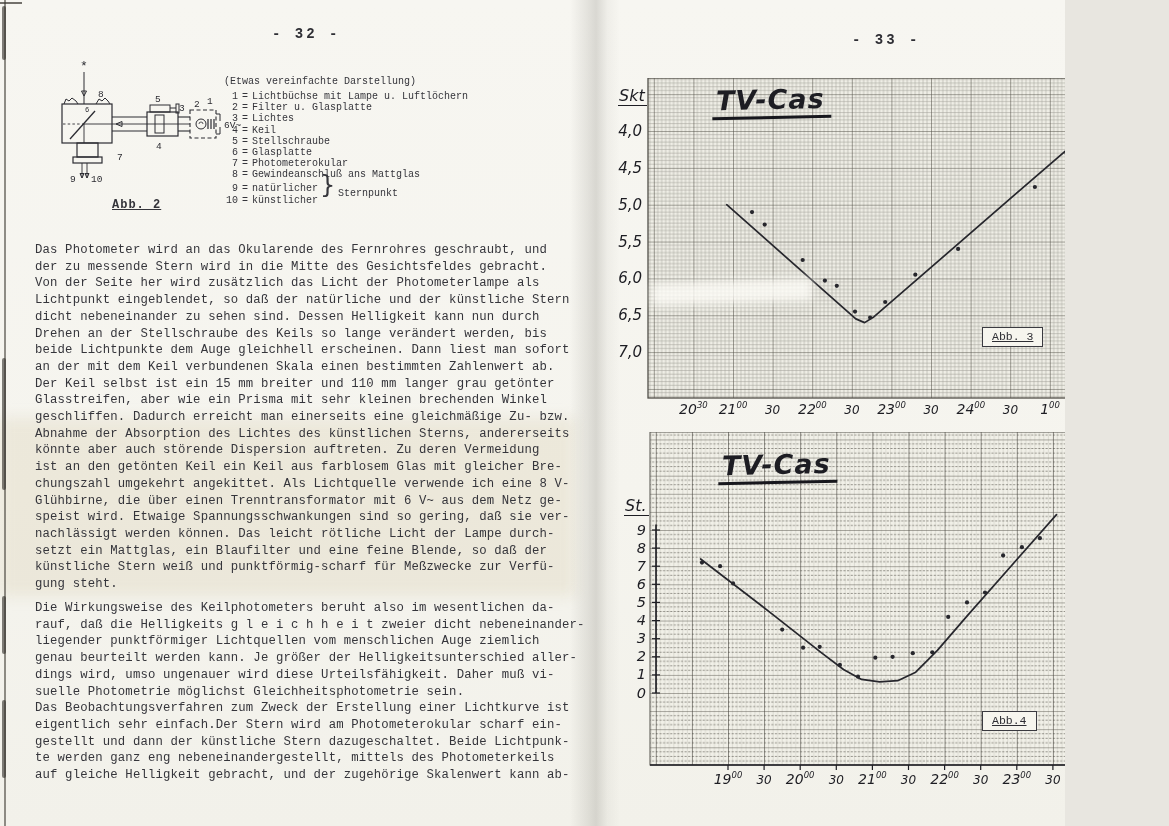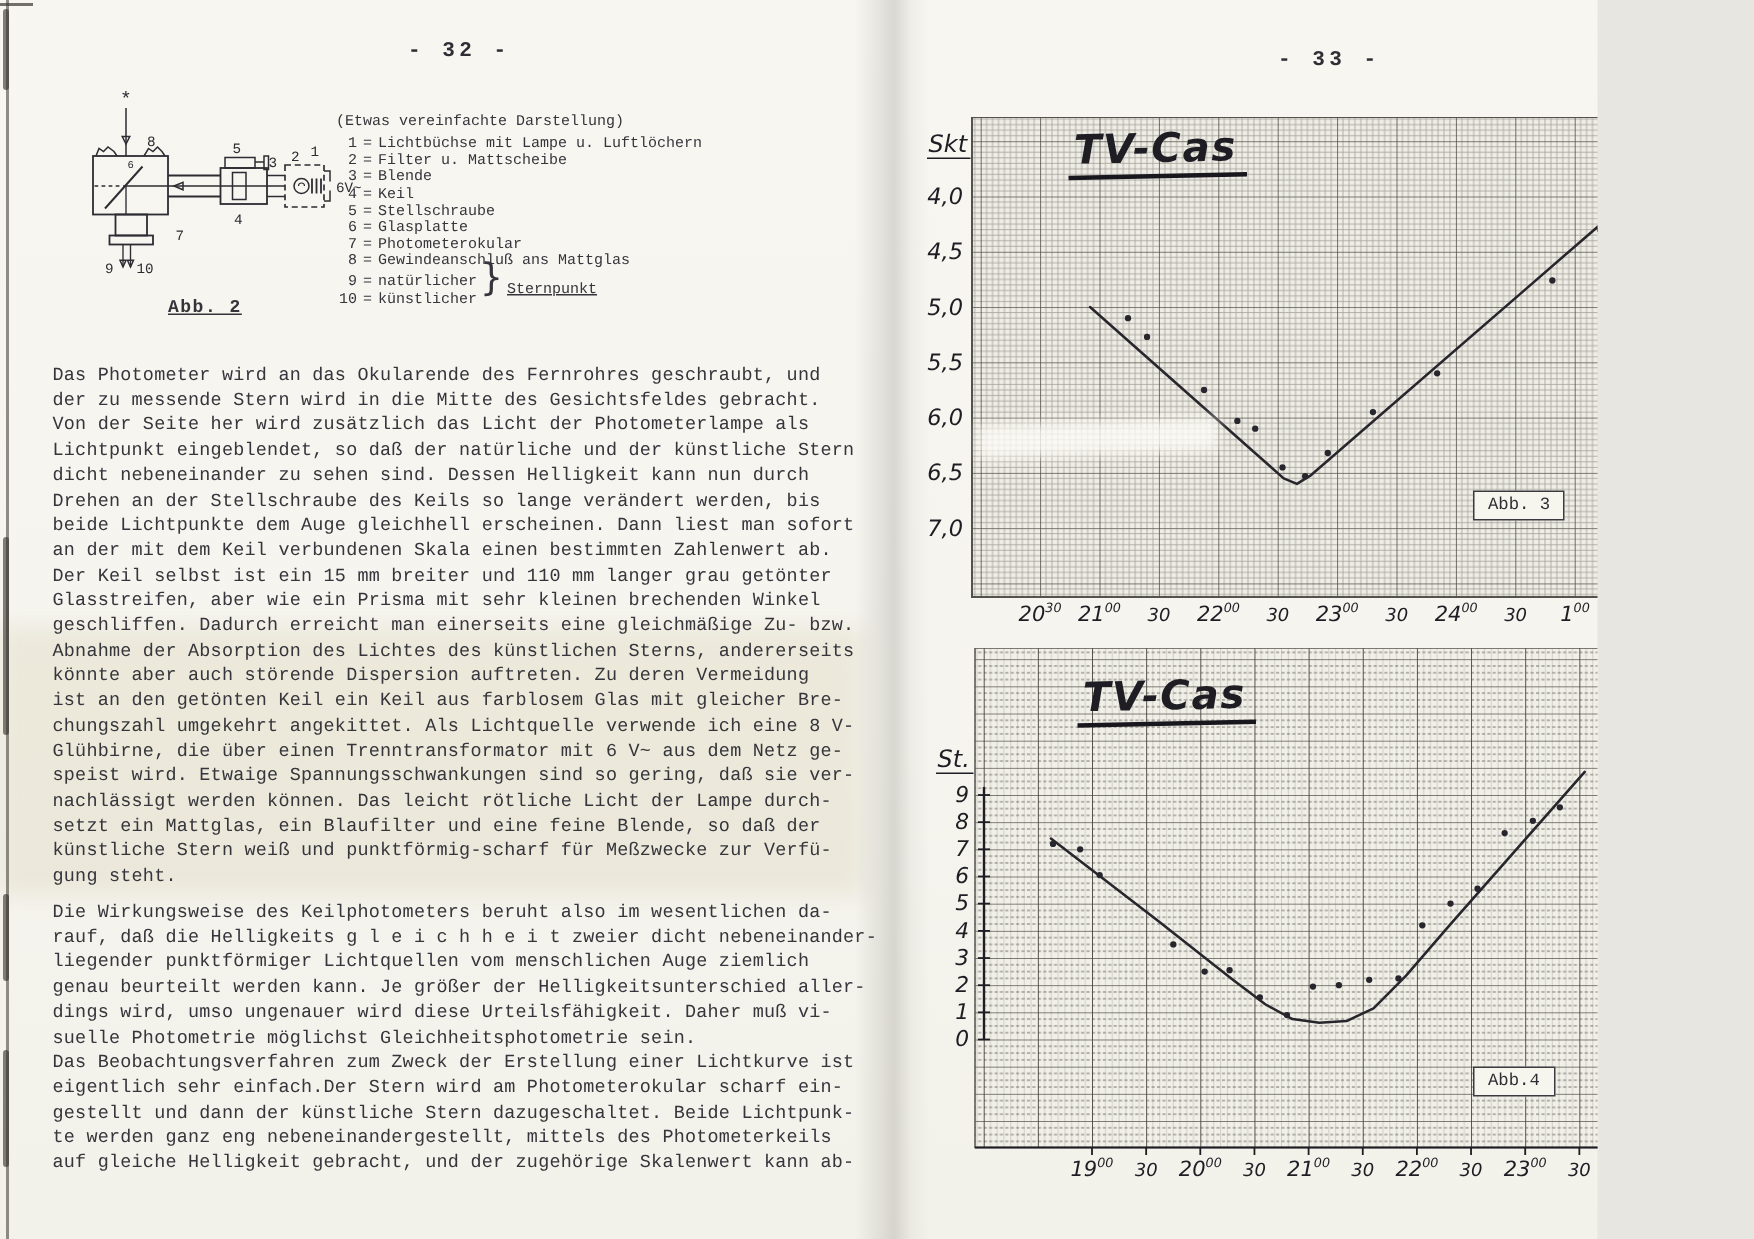--- a/index.html
+++ b/index.html
@@ -21,29 +21,29 @@
   
   .pg-num{font-size:14px;letter-spacing:3px;color:#2e2e34;font-weight:bold;}
   .para{width:545px;font-size:12.3px;line-height:16.7px;letter-spacing:.15px;color:#35353b;white-space:pre;}
   .parts{font-size:10px;line-height:11.15px;color:#35353b;}
   .parts-title{margin-bottom:4px;}
   .pl-row{display:flex;}
   .pl-num{display:inline-block;width:14px;text-align:right;flex:none;}
   .pl-eq{display:inline-block;width:14px;text-align:center;flex:none;}
   .parts-brace{position:relative;margin-top:3px;}
   .brace-glyph{position:absolute;left:96px;top:-3px;font-size:24px;font-family:"DejaVu Sans",sans-serif;color:#35353b;transform:scaleY(1.05);}
-  .brace-label{position:absolute;left:114px;top:5px;text-decoration:underline;}
+  .brace-label{position:absolute;left:114px;top:5px;}
   .fig-caption{font-size:12px;text-decoration:underline;color:#34343a;letter-spacing:1px;font-weight:bold;}
   
   .hand{font-family:"DejaVu Sans",sans-serif;font-style:italic;color:#1d1d23;}
   .axis-name{font-size:16px;border-bottom:1.6px solid #1d1d23;padding:0 2px 0 1px;}
   .chart-title{font-size:27px;font-weight:bold;border-bottom:3px solid #17171d;padding:0 6px 1px 4px;
                transform:rotate(-1.2deg);letter-spacing:1px;}
   .abb-box{border:1.4px solid #3a3a40;background:#f6f5ee;font-size:11.5px;padding:2px 9px 3px 9px;
-           font-family:"Liberation Mono","DejaVu Sans Mono",monospace;color:#2e2e34;}
+           font-family:"Liberation Mono","DejaVu Sans Mono",monospace;text-decoration:underline;color:#2e2e34;}
   svg text{font-family:"DejaVu Sans",sans-serif;font-style:italic;fill:#1d1d23;}
   .grid-rect-top{fill:url(#pat-top);stroke:#504e48;stroke-width:1.3;}
   .grid-rect-bot{fill:url(#pat-bot);stroke:#55534c;stroke-width:1;}
   .fig2 line,.fig2 path,.fig2 rect,.fig2 circle,.fig2 polyline{stroke:#2c2c32;fill:none;}
   .fig2 text{font-family:"Liberation Mono","DejaVu Sans Mono",monospace;font-style:normal;font-size:9.5px;fill:#2c2c32;}
 </style>
 </head>
 <body>
 
 <div class="scan">
@@ -119,26 +119,26 @@
     <div class="parts-title">(Etwas vereinfachte Darstellung)</div>
     <div id="parts-items">
         <div class="pl-row">
           <span class="pl-num">1</span>
           <span class="pl-eq">=</span>
           <span>Lichtbüchse mit Lampe u. Luftlöchern</span>
         </div>
         <div class="pl-row">
           <span class="pl-num">2</span>
           <span class="pl-eq">=</span>
-          <span>Filter u. Mattscheibe</span>
+          <span>Filter u. Glasplatte</span>
         </div>
         <div class="pl-row">
           <span class="pl-num">3</span>
           <span class="pl-eq">=</span>
-          <span>Blende</span>
+          <span>Lichtes</span>
         </div>
         <div class="pl-row">
           <span class="pl-num">4</span>
           <span class="pl-eq">=</span>
           <span>Keil</span>
         </div>
         <div class="pl-row">
           <span class="pl-num">5</span>
           <span class="pl-eq">=</span>
           <span>Stellschraube</span>

